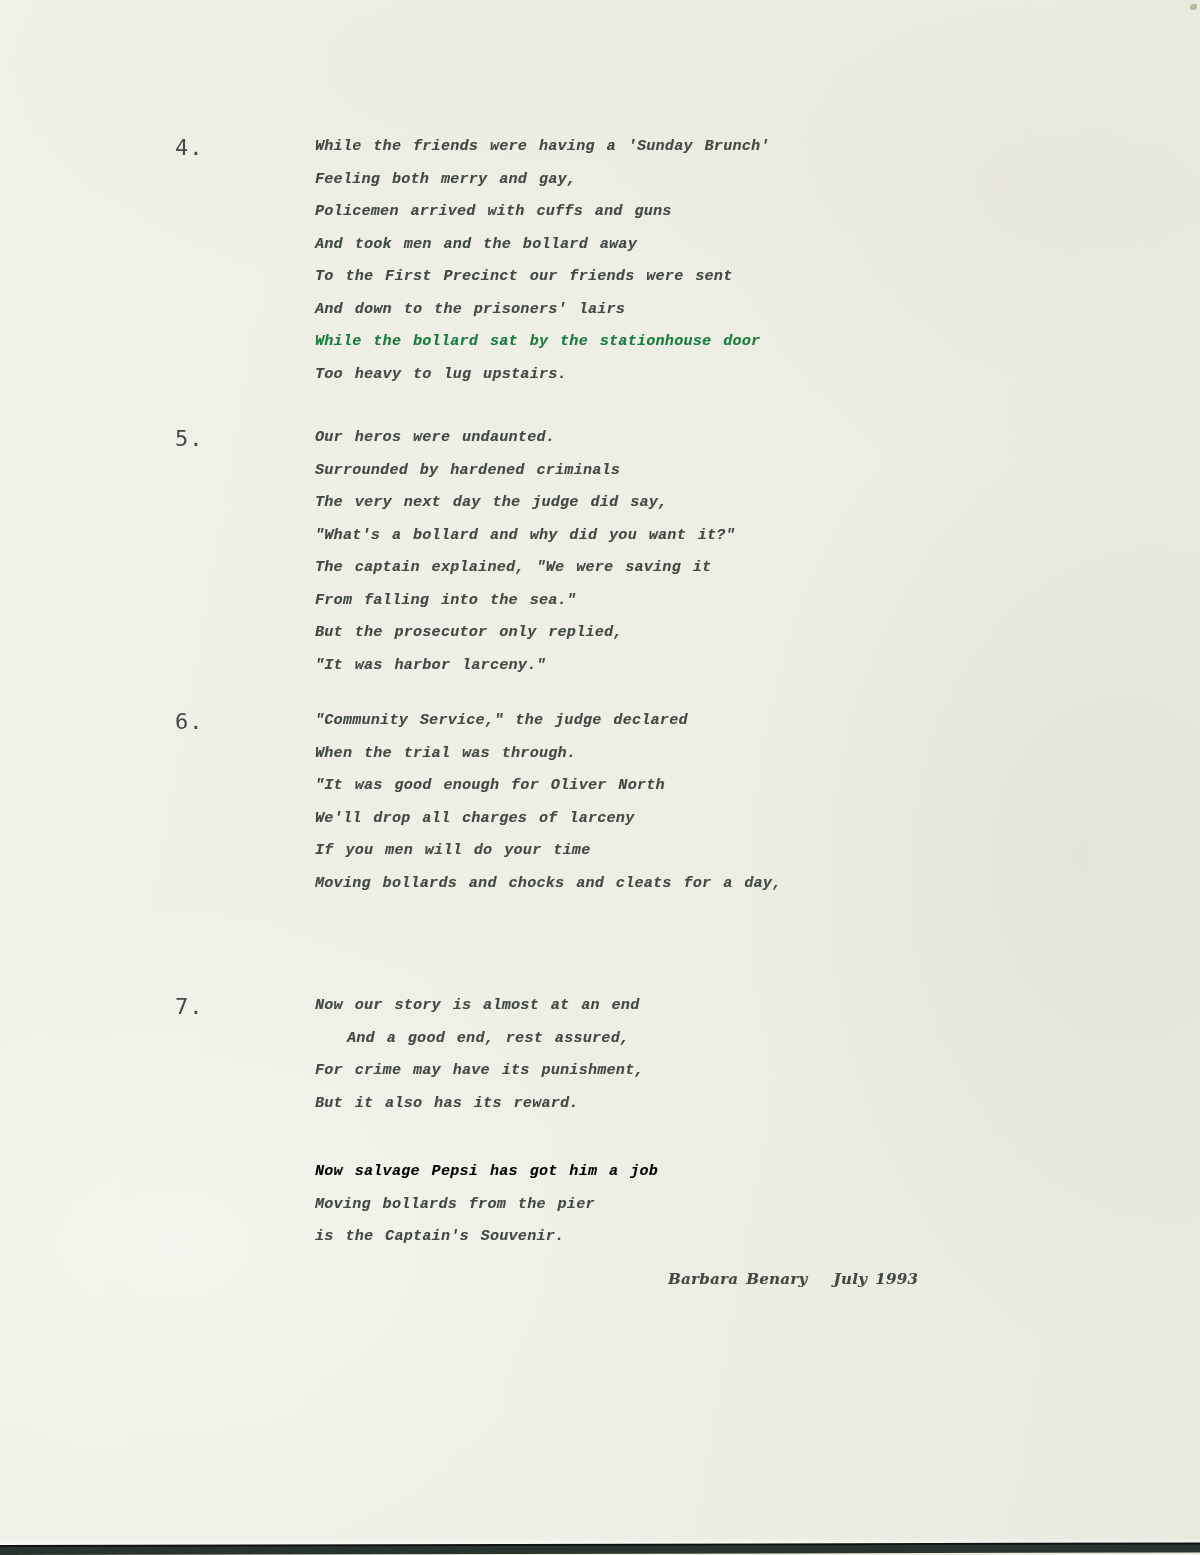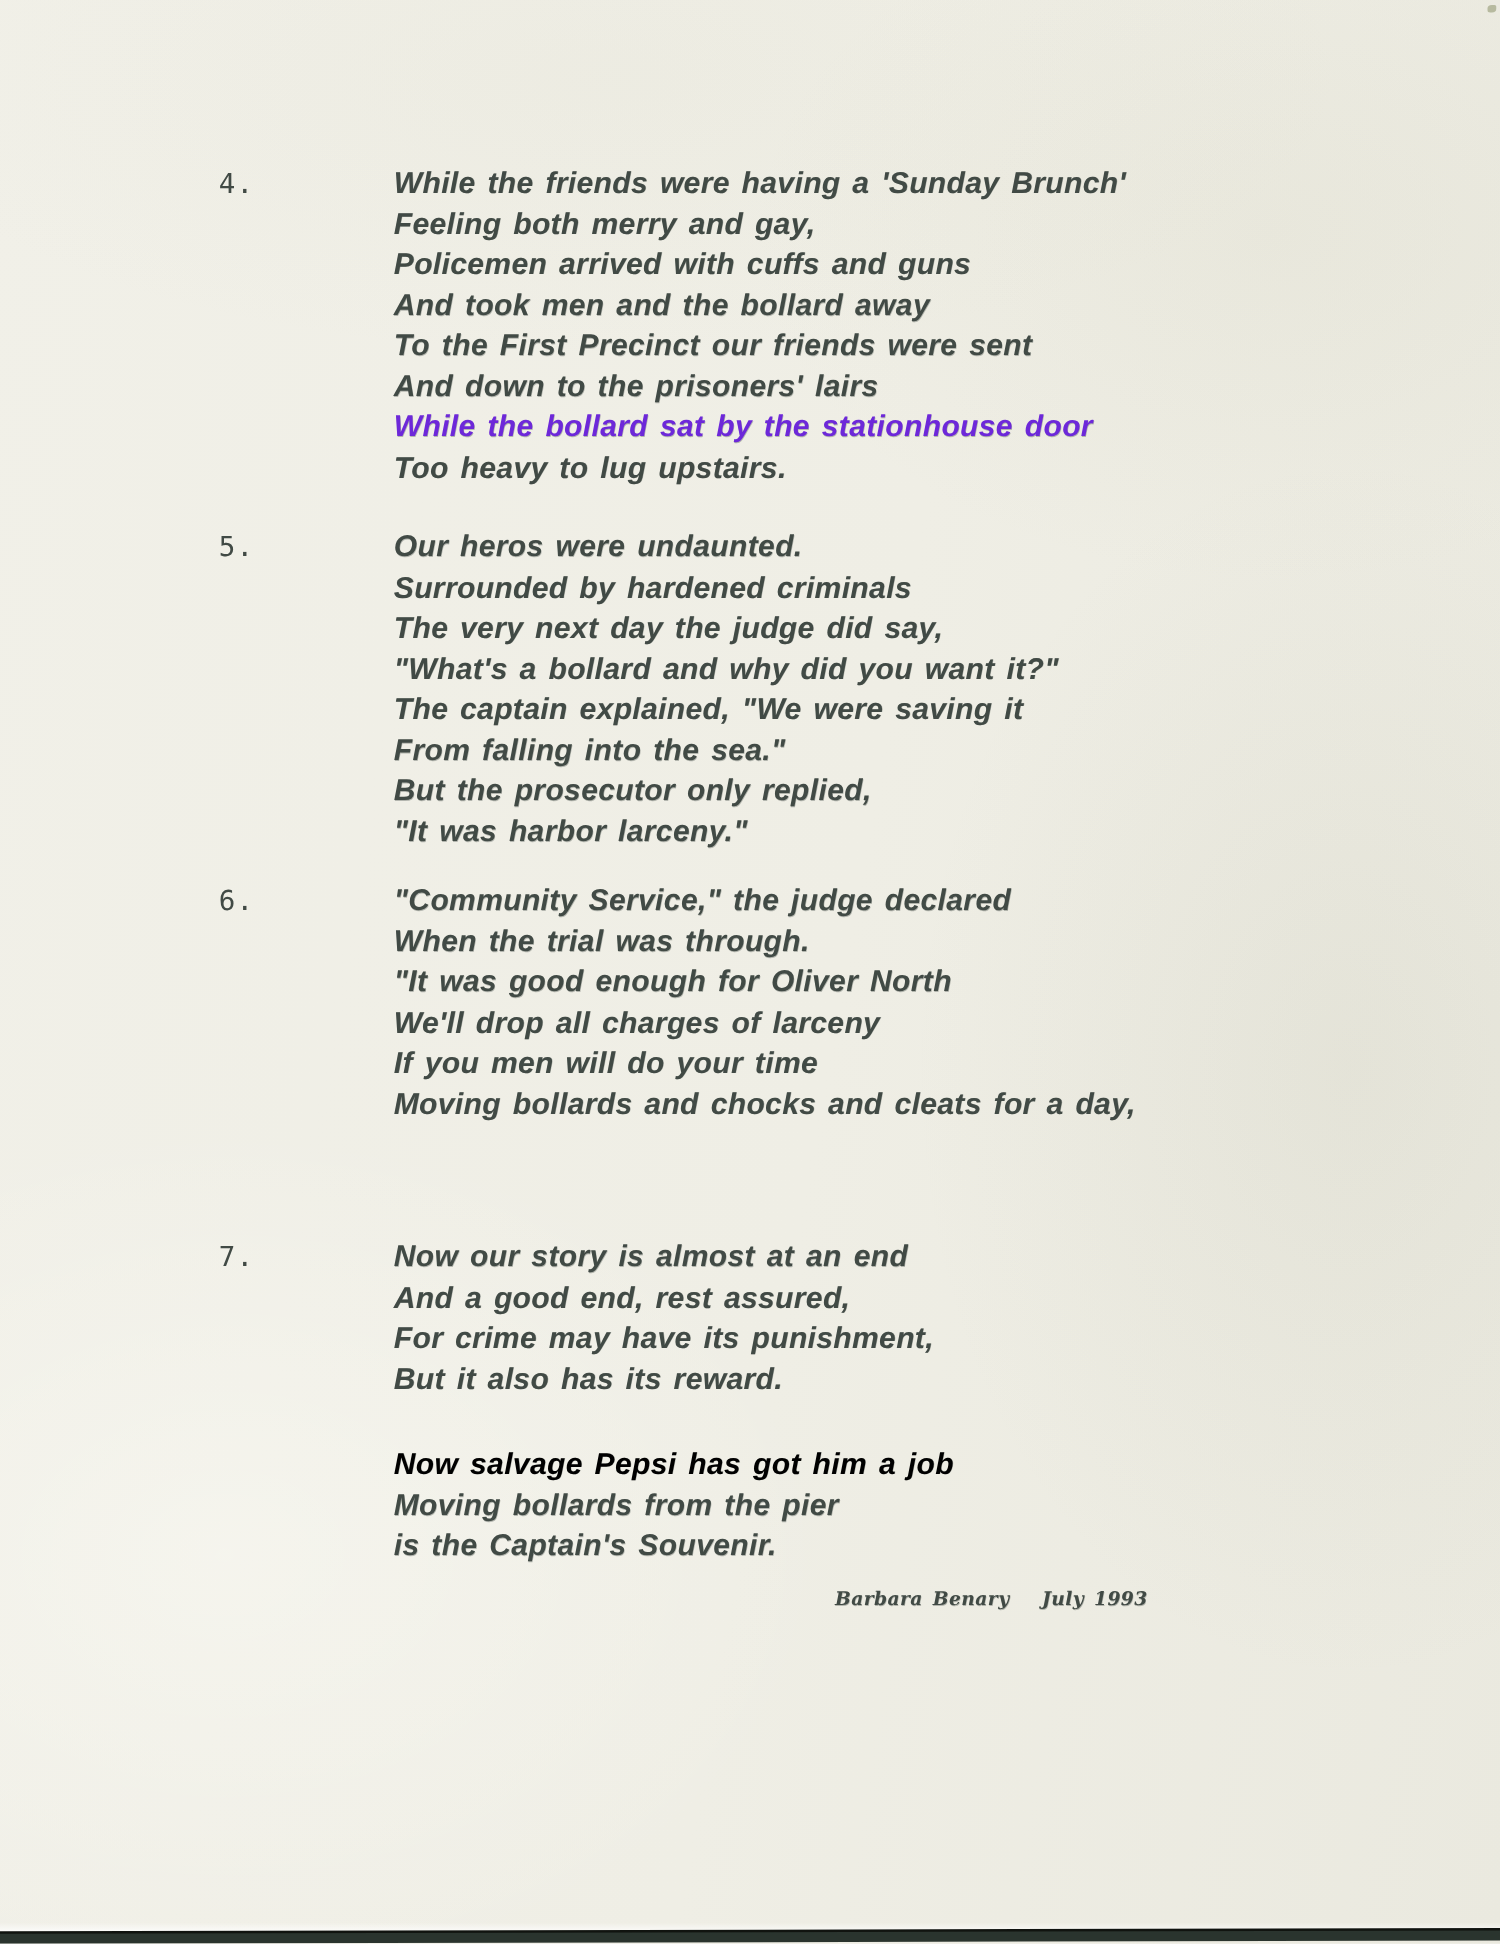--- a/index.html
+++ b/index.html
@@ -60,24 +60,24 @@
     line-height: 33px;
     color: #424a46;
     letter-spacing: 1px;
   }
 
   .stanza-lines {
     flex: 1 1 auto;
   }
 
   .poem-line {
-    font-family: Liberation Sans, sans-serif;
+    font-family: Liberation Mono, monospace;
     font-style: italic;
     font-weight: bold;
-    font-size: 24px;
+    font-size: 15px;
     line-height: 32.5px;
     color: #414a45;
     letter-spacing: 0.3px;
     word-spacing: 2.5px;
     white-space: pre;
     text-shadow: 0.4px 0.4px 0 rgba(65,74,69,0.35);
   }
 
   .attribution {
     position: absolute;
@@ -137,21 +137,21 @@
 
   <div class="stanza" style="top:131px;">
     <span class="stanza-number" style="color: rgb(65, 74, 69);">4.</span>
     <div class="stanza-lines">
         <div class="poem-line" style="color: rgb(65, 74, 69);">While the friends were having a 'Sunday Brunch'</div>
         <div class="poem-line" style="color: rgb(65, 74, 69);">Feeling both merry and gay,</div>
         <div class="poem-line" style="color: rgb(65, 74, 69);">Policemen arrived with cuffs and guns</div>
         <div class="poem-line" style="color: rgb(65, 74, 69);">And took men and the bollard away</div>
         <div class="poem-line" style="color: rgb(65, 74, 69);">To the First Precinct our friends were sent</div>
         <div class="poem-line" style="color: rgb(65, 74, 69);">And down to the prisoners' lairs</div>
-        <div class="poem-line" style="color: #6d28d9;">While the bollard sat by the stationhouse door</div>
+        <div class="poem-line" style="color: #15803d;">While the bollard sat by the stationhouse door</div>
         <div class="poem-line" style="color: rgb(65, 74, 69);">Too heavy to lug upstairs.</div>
       </div>
   </div>
 
   <div class="stanza" style="top:422px;">
     <span class="stanza-number" style="color: rgb(65, 74, 69);">5.</span>
     <div class="stanza-lines">
         <div class="poem-line" style="color: rgb(65, 74, 69);">Our heros were undaunted.</div>
         <div class="poem-line" style="color: rgb(65, 74, 69);">Surrounded by hardened criminals</div>
         <div class="poem-line" style="color: rgb(65, 74, 69);">The very next day the judge did say,</div>
@@ -172,21 +172,21 @@
         <div class="poem-line" style="color: rgb(65, 74, 69);">We'll drop all charges of larceny</div>
         <div class="poem-line" style="color: rgb(65, 74, 69);">If you men will do your time</div>
         <div class="poem-line" style="color: rgb(65, 74, 69);">Moving bollards and chocks and cleats for a day,</div>
       </div>
   </div>
 
   <div class="stanza" style="top:990px;">
     <span class="stanza-number" style="color: rgb(65, 74, 69);">7.</span>
     <div class="stanza-lines">
         <div class="poem-line" style="color: rgb(65, 74, 69);">Now our story is almost at an end</div>
-        <div class="poem-line" style="color: rgb(65, 74, 69);">And a good end, rest assured,</div>
+        <div class="poem-line" style="color: rgb(65, 74, 69); margin-left: 32px;">And a good end, rest assured,</div>
         <div class="poem-line" style="color: rgb(65, 74, 69);">For crime may have its punishment,</div>
         <div class="poem-line" style="color: rgb(65, 74, 69);">But it also has its reward.</div>
         <div class="poem-line" style="color: #000000; margin-top: 36px;">Now salvage Pepsi has got him a job</div>
         <div class="poem-line" style="color: rgb(65, 74, 69);">Moving bollards from the pier</div>
         <div class="poem-line" style="color: rgb(65, 74, 69);">is the Captain's Souvenir.</div>
       </div>
   </div>
 
   <div class="attribution" style="color: rgb(65, 74, 69);">
     <span>Barbara Benary</span>

